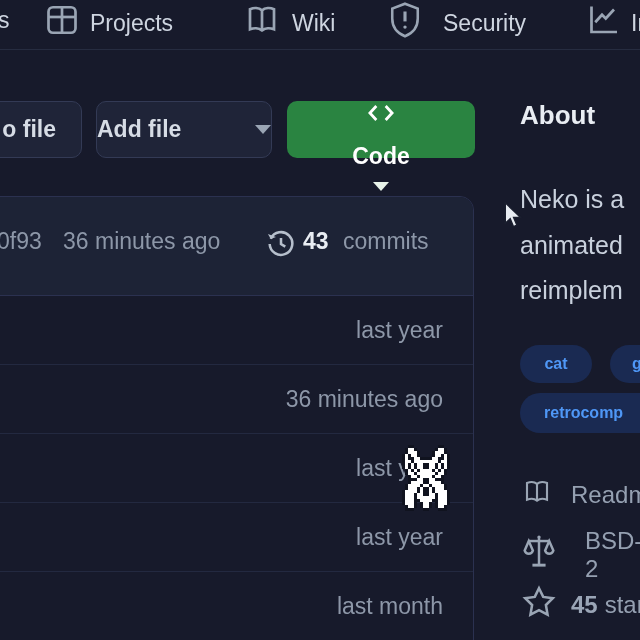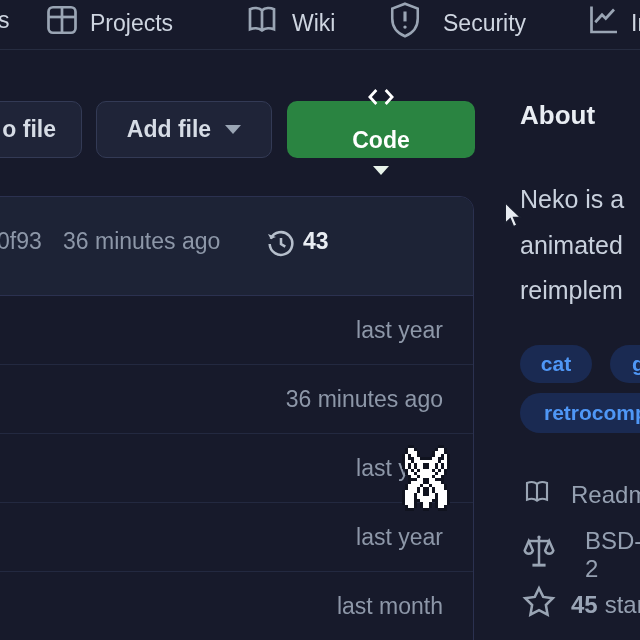--- a/index.html
+++ b/index.html
@@ -15,21 +15,21 @@
 
   
   .topnav{position:absolute;left:0;top:0;width:640px;height:50px;border-bottom:1px solid #262c40;}
   .nav-item{position:absolute;display:flex;align-items:center;color:var(--text);font-size:23px;}
   .nav-item svg{stroke:var(--icon);fill:none;stroke-width:1.8;}
   .nav-partial{position:absolute;left:-2px;top:7px;color:var(--text);font-size:23px;}
 
   
   .btn{position:absolute;top:101px;height:57px;border-radius:10px;background:var(--btn-bg);
        border:1px solid var(--btn-border);color:#d6dce5;font-size:23px;font-weight:600;
-       display:flex;align-items:center;justify-content:center;cursor:pointer;}
+       display:flex;align-items:center;justify-content:space-between;cursor:pointer;}
   .btn-gofile{left:-62px;width:144px;justify-content:flex-end;padding-right:25px;}
   .btn-addfile{left:96px;width:176px;gap:14px;}
   .btn-code{left:287px;width:188px;background:var(--green);border:none;color:#fff;gap:12px;flex-direction:column;}
   .caret{width:0;height:0;border-left:8px solid transparent;border-right:8px solid transparent;
          border-top:9px solid var(--icon);}
   .btn-code .caret{border-top-color:#e8f3ea;}
 
   
   .files-panel{position:absolute;left:-30px;top:196px;width:504px;height:520px;
                border:1px solid var(--border);border-top-right-radius:14px;background:transparent;}
@@ -42,21 +42,21 @@
   .commit-word{left:372px;}
   .clock-wrap{position:absolute;left:294px;top:26px;}
   .file-row{height:69px;border-bottom:1px solid var(--sep);position:relative;}
   .file-row .time{position:absolute;right:30px;top:50%;transform:translateY(-50%);
                   font-size:23px;color:var(--muted);text-align:center;}
 
   
   .about-title{position:absolute;left:520px;top:100px;font-size:26px;font-weight:700;color:var(--bright);}
   .about-line{position:absolute;left:520px;width:200px;font-size:25px;color:var(--about-text);}
   .tag{position:absolute;border-radius:20px;background:var(--tag-bg);color:var(--tag-text);
-       font-size:21px;font-weight:600;display:flex;align-items:center;cursor:pointer;text-align:right;}
+       font-size:16px;font-weight:600;display:flex;align-items:center;cursor:pointer;text-align:right;}
   .tag-cat{left:520px;top:345px;width:72px;height:38px;justify-content:center;}
   .tag-go{left:610px;top:345px;width:86px;height:38px;padding-left:22px;}
   .tag-retro{left:520px;top:393px;width:172px;height:40px;padding-left:24px;}
   .meta-row{position:absolute;display:flex;align-items:center;color:#95a0b1;font-size:24px;}
   .meta-row svg{stroke:var(--icon);fill:none;stroke-width:1.7;}
   .meta-readme{left:521px;top:477px;gap:18px;}
   .meta-license{left:521px;top:527px;gap:28px;}
   .meta-stars{left:521px;top:584px;gap:14px;}
   .meta-strong{font-weight:700;color:#9aa5b6;margin-right:7px;}
 
@@ -140,20 +140,21 @@
       <span class="commit-hash">0f93</span>
       <span class="commit-time">36 minutes ago</span>
       <span class="clock-wrap">
         <svg width="32" height="32" viewBox="0 0 24 24" style="stroke:#b6bfcc;fill:none;stroke-width:1.9;">
           <path d="M4.3 8 A8.5 8.5 0 1 1 3.5 12"></path>
           <path d="M2.2 4.5 L4.3 8.3 L8.2 6.7" fill="#b6bfcc" stroke="none"></path>
           <path d="M12 7.5 V12 L15.2 14"></path>
         </svg>
       </span>
       <span class="commit-count">43</span>
+      <span class="commit-word">commits</span>
     </div>
 
     <div class="file-row">
       <span class="time">last year</span>
     </div>
     <div class="file-row">
       <span class="time">36 minutes ago</span>
     </div>
     <div class="file-row">
       <span class="time">last year</span>

